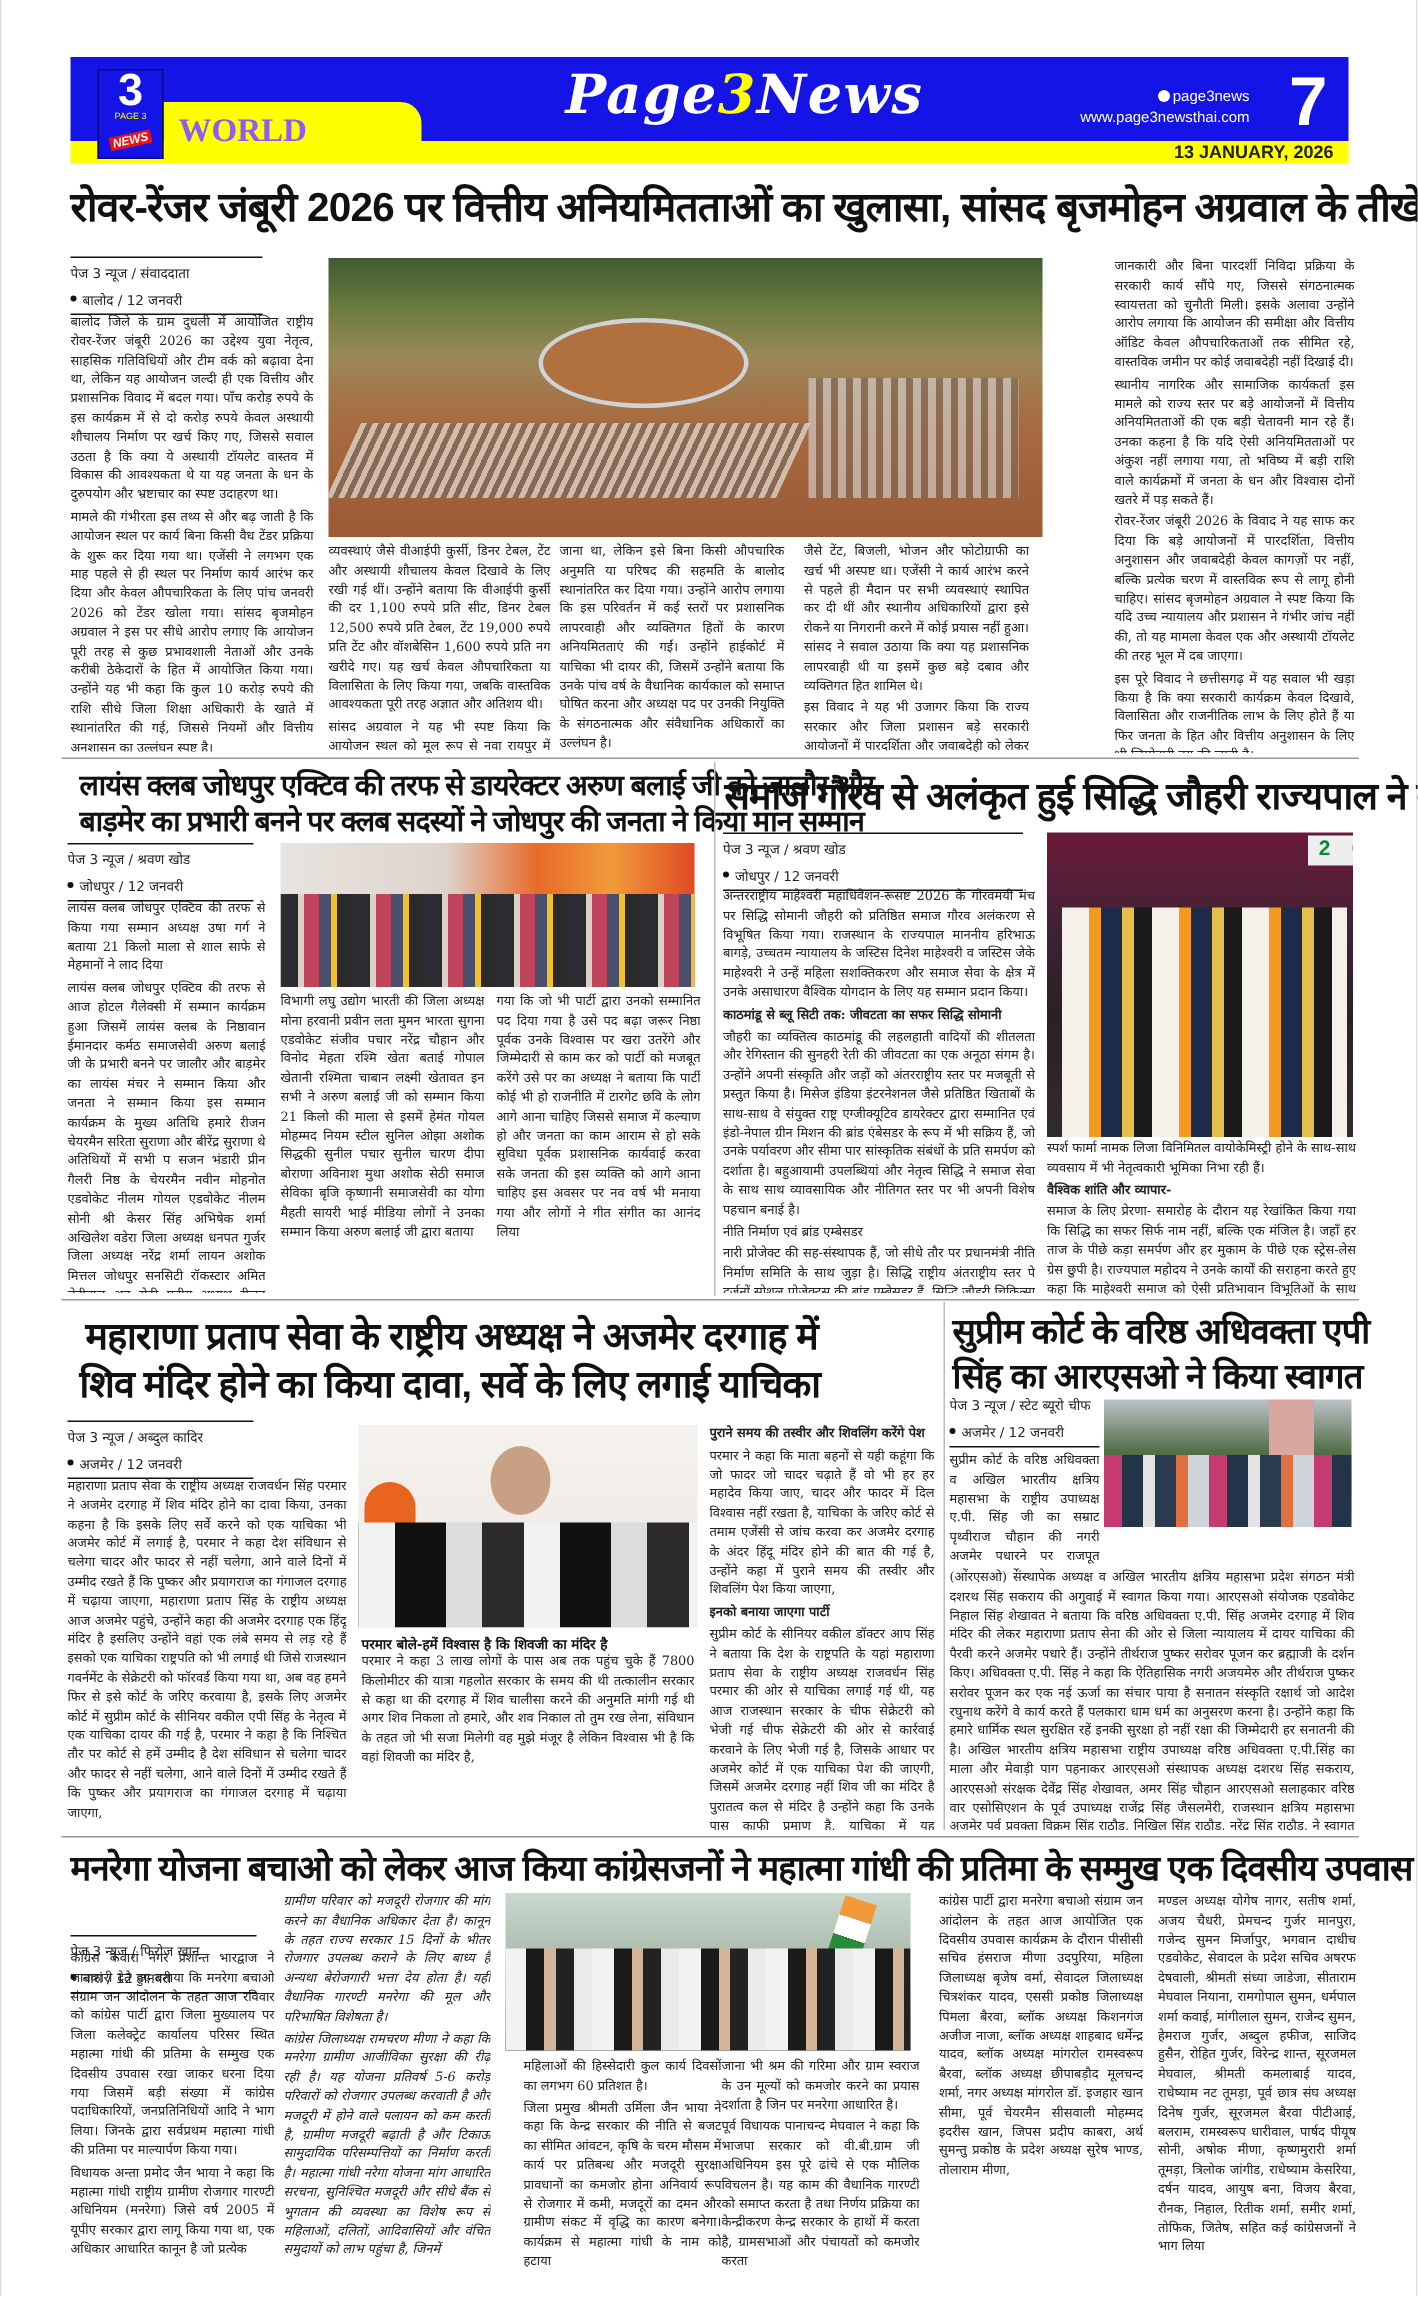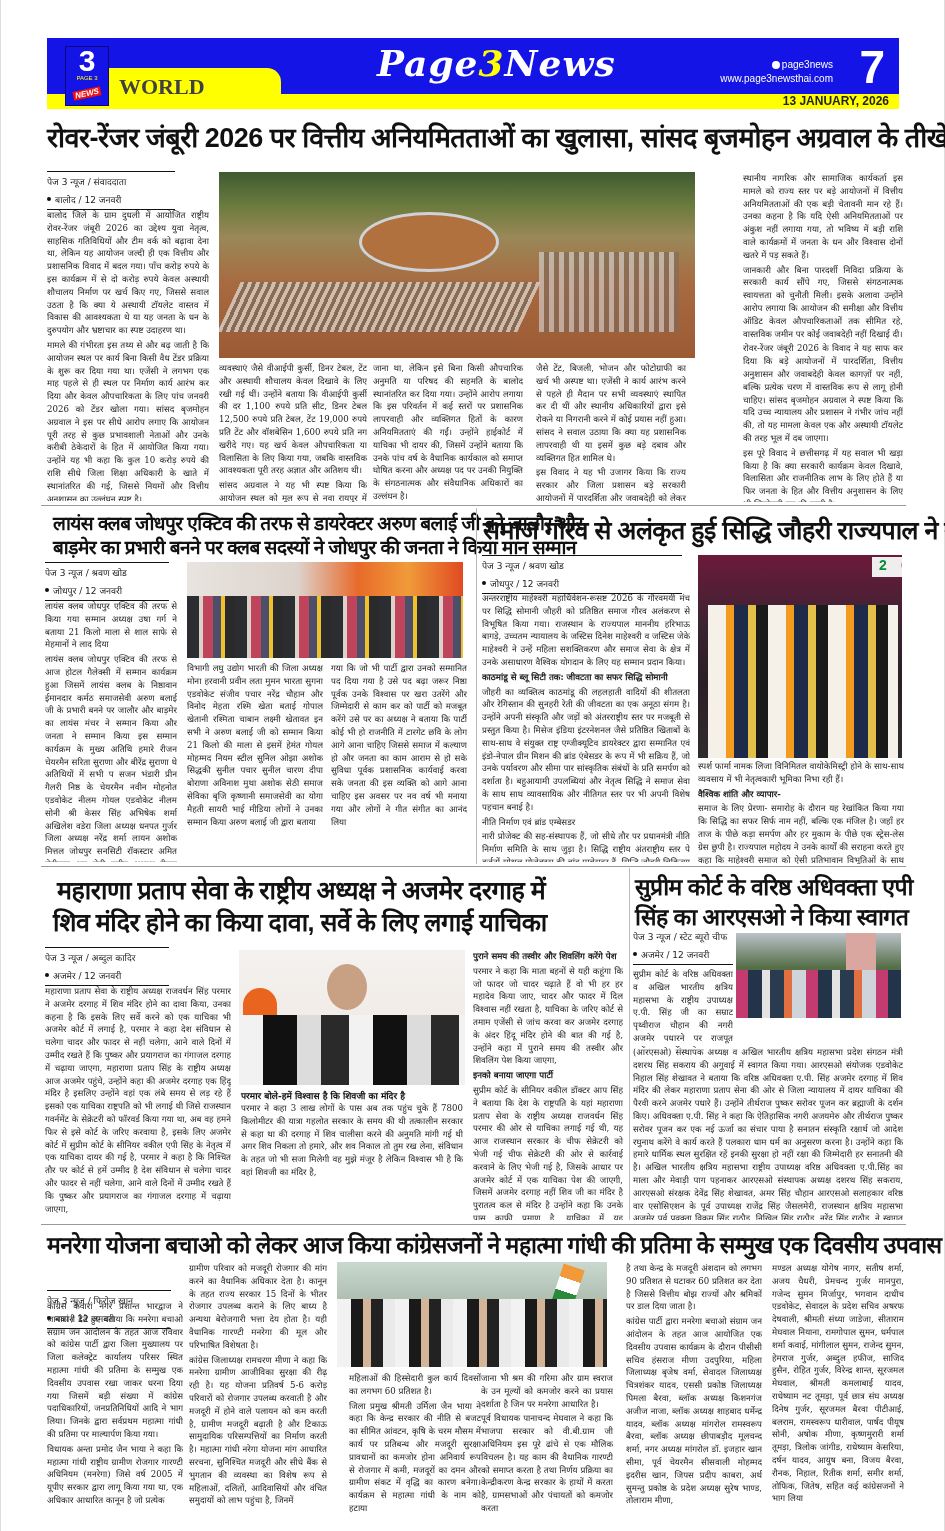--- a/index.html
+++ b/index.html
@@ -3,21 +3,21 @@
 <meta charset="utf-8">
 <style>
   * { box-sizing: border-box; margin: 0; padding: 0; }
   body { width: 945px; height: 1531px; background: #fff; font-family: "DejaVu Serif", serif; color: #222; position: relative; overflow: hidden; }
   .page { position: absolute; left: 0; top: 0; width: 945px; height: 1531px; border-left: 1px solid #ddd; border-right: 1px solid #ddd; }
   
   .mast { position: absolute; left: 46px; top: 38px; width: 852px; height: 71px; }
   .mast .blue { position: absolute; left: 0; top: 0; width: 852px; height: 56px; background: #1414e6; }
   .mast .yellow { position: absolute; left: 0; top: 56px; width: 852px; height: 15px; background: #ffff00; }
   .mast .world-tab { position: absolute; left: 62px; top: 30px; width: 172px; height: 41px; background: #ffff00; border-top-right-radius: 14px; }
-  .mast .world { position: absolute; left: 72px; top: 36px; font-family: "Liberation Serif", serif; font-weight: bold; font-size: 22px; color: #404040; }
+  .mast .world { position: absolute; left: 72px; top: 36px; font-family: "Liberation Serif", serif; font-weight: bold; font-size: 22px; color: #8b5cf6; }
   .logo-box { position: absolute; left: 18px; top: 8px; width: 44px; height: 60px; background: #1414e6; border: 1px solid #0a0a7a; text-align: center; color: #fff; }
   .logo-box .n { font-family: "Liberation Sans", sans-serif; font-weight: bold; font-size: 30px; line-height: 28px; color: #fff; }
   .logo-box .p { font-family: "Liberation Sans", sans-serif; font-size: 6px; color: #ffff00; }
   .logo-box .nw { font-family: "Liberation Sans", sans-serif; font-size: 8px; color: #fff; background: #e11; display: inline-block; transform: rotate(-12deg); padding: 0 2px; font-style: italic; font-weight: bold; }
   .brand { position: absolute; left: 330px; top: 4px; font-family: "DejaVu Serif", serif; font-style: italic; font-weight: bold; font-size: 36px; color: #fff; letter-spacing: 1px; }
   .brand .three { color: #ffff00; }
   .social { position: absolute; right: 66px; top: 20px; font-family: "Liberation Sans", sans-serif; font-size: 10px; color: #fff; text-align: right; line-height: 14px; }
   .social .dot { display: inline-block; width: 8px; height: 8px; border-radius: 50%; background: #fff; margin-right: 2px; vertical-align: -1px; }
   .pgnum { position: absolute; right: 14px; top: 2px; font-family: "Liberation Sans", sans-serif; font-weight: bold; font-size: 46px; color: #fff; }
   .date { position: absolute; right: 10px; top: 56px; font-family: "Liberation Sans", sans-serif; font-weight: bold; font-size: 12px; color: #222; }
@@ -88,22 +88,22 @@
   </div>
   <div class="col" style="left:372px; top:362px; width:150px; height:140px;">
     <p>जाना था, लेकिन इसे बिना किसी औपचारिक अनुमति या परिषद की सहमति के बालोद स्थानांतरित कर दिया गया। उन्होंने आरोप लगाया कि इस परिवर्तन में कई स्तरों पर प्रशासनिक लापरवाही और व्यक्तिगत हितों के कारण अनियमितताएं की गईं। उन्होंने हाईकोर्ट में याचिका भी दायर की, जिसमें उन्होंने बताया कि उनके पांच वर्ष के वैधानिक कार्यकाल को समाप्त घोषित करना और अध्यक्ष पद पर उनकी नियुक्ति के संगठनात्मक और संवैधानिक अधिकारों का उल्लंघन है।</p>
 
   </div>
   <div class="col" style="left:535px; top:362px; width:150px; height:140px;">
     <p>जैसे टेंट, बिजली, भोजन और फोटोग्राफी का खर्च भी अस्पष्ट था। एजेंसी ने कार्य आरंभ करने से पहले ही मैदान पर सभी व्यवस्थाएं स्थापित कर दी थीं और स्थानीय अधिकारियों द्वारा इसे रोकने या निगरानी करने में कोई प्रयास नहीं हुआ। सांसद ने सवाल उठाया कि क्या यह प्रशासनिक लापरवाही थी या इसमें कुछ बड़े दबाव और व्यक्तिगत हित शामिल थे।</p>
     <p>इस विवाद ने यह भी उजागर किया कि राज्य सरकार और जिला प्रशासन बड़े सरकारी आयोजनों में पारदर्शिता और जवाबदेही को लेकर गंभीर नहीं हैं। अग्रवाल ने यह आरोप भी लगाया कि बिना परिषद की</p>
   </div>
   <div class="col" style="left:742px; top:172px; width:160px; height:330px;">
+    <p>जानकारी और बिना पारदर्शी निविदा प्रक्रिया के सरकारी कार्य सौंपे गए, जिससे संगठनात्मक स्वायत्तता को चुनौती मिली। इसके अलावा उन्होंने आरोप लगाया कि आयोजन की समीक्षा और वित्तीय ऑडिट केवल औपचारिकताओं तक सीमित रहे, वास्तविक जमीन पर कोई जवाबदेही नहीं दिखाई दी।</p>
     <p>स्थानीय नागरिक और सामाजिक कार्यकर्ता इस मामले को राज्य स्तर पर बड़े आयोजनों में वित्तीय अनियमितताओं की एक बड़ी चेतावनी मान रहे हैं। उनका कहना है कि यदि ऐसी अनियमितताओं पर अंकुश नहीं लगाया गया, तो भविष्य में बड़ी राशि वाले कार्यक्रमों में जनता के धन और विश्वास दोनों खतरे में पड़ सकते हैं।</p>
-    <p>जानकारी और बिना पारदर्शी निविदा प्रक्रिया के सरकारी कार्य सौंपे गए, जिससे संगठनात्मक स्वायत्तता को चुनौती मिली। इसके अलावा उन्होंने आरोप लगाया कि आयोजन की समीक्षा और वित्तीय ऑडिट केवल औपचारिकताओं तक सीमित रहे, वास्तविक जमीन पर कोई जवाबदेही नहीं दिखाई दी।</p>
     <p>रोवर-रेंजर जंबूरी 2026 के विवाद ने यह साफ कर दिया कि बड़े आयोजनों में पारदर्शिता, वित्तीय अनुशासन और जवाबदेही केवल कागज़ों पर नहीं, बल्कि प्रत्येक चरण में वास्तविक रूप से लागू होनी चाहिए। सांसद बृजमोहन अग्रवाल ने स्पष्ट किया कि यदि उच्च न्यायालय और प्रशासन ने गंभीर जांच नहीं की, तो यह मामला केवल एक और अस्थायी टॉयलेट की तरह भूल में दब जाएगा।</p>
     <p>इस पूरे विवाद ने छत्तीसगढ़ में यह सवाल भी खड़ा किया है कि क्या सरकारी कार्यक्रम केवल दिखावे, विलासिता और राजनीतिक लाभ के लिए होते हैं या फिर जनता के हित और वित्तीय अनुशासन के लिए भी जिम्मेदारी तय की जाती है।</p>
   </div>
 
   <div class="sep-h" style="left:40px; top:505px; width:865px;"></div>
 
   <div class="hl" style="left:52px; top:510px; font-size:19px;">लायंस क्लब जोधपुर एक्टिव की तरफ से डायरेक्टर अरुण बलाई जी को जालौर और</div>
   <div class="hl" style="left:52px; top:534px; font-size:19px;">बाड़मेर का प्रभारी बनने पर क्लब सदस्यों ने जोधपुर की जनता ने किया मान सम्मान</div>
 
   <div class="byline" style="left:44px; top:562px; width:124px;">
@@ -221,39 +221,38 @@
     <div class="rule"></div>
     <div class="src">पेज 3 न्यूज /  फिरोज खान</div>
     <div class="loc"><span class="bullet"></span><span>बारां  /  12 जनवरी</span></div>
   </div>
 
   <div class="col" style="left:46px; top:1300px; width:136px; height:228px;">
     <p>कांग्रेस केवारां नगर प्रशान्त भारद्वाज ने जानकारी देते हुए बताया कि मनरेगा बचाओ संग्राम जन आंदोलन के तहत आज रविवार को कांग्रेस पार्टी द्वारा जिला मुख्यालय पर जिला कलेक्ट्रेट कार्यालय परिसर स्थित महात्मा गांधी की प्रतिमा के सम्मुख एक दिवसीय उपवास रखा जाकर धरना दिया गया जिसमें बड़ी संख्या में कांग्रेस पदाधिकारियों, जनप्रतिनिधियों आदि ने भाग लिया। जिनके द्वारा सर्वप्रथम महात्मा गांधी की प्रतिमा पर माल्यार्पण किया गया।</p>
     <p>विधायक अन्ता प्रमोद जैन भाया ने कहा कि महात्मा गांधी राष्ट्रीय ग्रामीण रोजगार गारण्टी अधिनियम (मनरेगा) जिसे वर्ष 2005 में यूपीए सरकार द्वारा लागू किया गया था, एक अधिकार आधारित कानून है जो प्रत्येक</p>
   </div>
 
-  <div class="col" style="left:188px; top:1262px; width:138px; height:266px;">
+  <div class="col" style="left:188px; top:1262px; width:138px; height:266px;font-style:italic;">
     <p>ग्रामीण परिवार को मजदूरी रोजगार की मांग करने का वैधानिक अधिकार देता है। कानून के तहत राज्य सरकार 15 दिनों के भीतर रोजगार उपलब्ध कराने के लिए बाध्य है अन्यथा बेरोजगारी भत्ता देय होता है। यही वैधानिक गारण्टी मनरेगा की मूल और परिभाषित विशेषता है।</p>
     <p>कांग्रेस जिलाध्यक्ष रामचरण मीणा ने कहा कि मनरेगा ग्रामीण आजीविका सुरक्षा की रीढ़ रही है। यह योजना प्रतिवर्ष 5-6 करोड़ परिवारों को रोजगार उपलब्ध करवाती है और मजदूरी में होने वाले पलायन को कम करती है, ग्रामीण मजदूरी बढ़ाती है और टिकाऊ सामुदायिक परिसम्पत्तियों का निर्माण करती है। महात्मा गांधी नरेगा योजना मांग आधारित सरचना, सुनिश्चित मजदूरी और सीधे बैंक से भुगतान की व्यवस्था का विशेष रूप से महिलाओं, दलितों, आदिवासियों और वंचित समुदायों को लाभ पहुंचा है, जिनमें</p>
   </div>
 
   <div class="photo" style="left:336px; top:1262px; width:270px; height:105px; background: linear-gradient(180deg,#c9d9cf 0%,#a8b7a8 45%,#2e2e2e 100%);">
     <div style="position:absolute; left:220px; top:4px; width:22px; height:40px; background: linear-gradient(180deg,#f29a3a 0 33%,#fff 33% 66%,#2a8a3a 66% 100%); transform:rotate(18deg);"></div>
     <div style="position:absolute; left:0; bottom:0; width:270px; height:68px; background: repeating-linear-gradient(90deg,#f2f2f2 0 14px,#1a1a1a 14px 26px,#d5b59a 26px 34px,#222 34px 46px,#eaeaea 46px 58px);"></div>
   </div>
 
   <div class="col" style="left:336px; top:1372px; width:132px; height:156px;margin-left:12px;">
     <p>महिलाओं की हिस्सेदारी कुल कार्य दिवसों का लगभग 60 प्रतिशत है।</p>
     <p>जिला प्रमुख श्रीमती उर्मिला जैन भाया ने कहा कि केन्द्र सरकार की नीति से बजट का सीमित आंवटन, कृषि के चरम मौसम में कार्य पर प्रतिबन्ध और मजदूरी सुरक्षा प्रावधानों का कमजोर होना अनिवार्य रूप से रोजगार में कमी, मजदूरों का दमन और ग्रामीण संकट में वृद्धि का कारण बनेगा। कार्यक्रम से महात्मा गांधी के नाम को हटाया</p>
   </div>
   <div class="col" style="left:480px; top:1372px; width:132px; height:156px;">
     <p>जाना भी श्रम की गरिमा और ग्राम स्वराज के उन मूल्यों को कमजोर करने का प्रयास दर्शाता है जिन पर मनरेगा आधारित है।</p>
     <p>पूर्व विधायक पानाचन्द मेघवाल ने कहा कि भाजपा सरकार को              वी.बी.ग्राम जी अधिनियम इस पूरे ढांचे से एक मौलिक विचलन है। यह काम की वैधानिक गारण्टी को समाप्त करता है तथा निर्णय प्रक्रिया का केन्द्रीकरण केन्द्र सरकार के हाथों में करता है, ग्रामसभाओं और पंचायतों को कमजोर करता</p>
   </div>
   <div class="col" style="left:625px; top:1262px; width:136px; height:266px;">
-    <p>है तथा केन्द्र के मजदूरी अंशदान को लगभग 90 प्रतिशत से घटाकर 60 प्रतिशत कर देता है जिससे वित्तीय बोझ राज्यों और श्रमिकों पर डाल दिया जाता है।</p>
     <p>कांग्रेस पार्टी द्वारा मनरेगा बचाओ संग्राम जन आंदोलन के तहत आज आयोजित एक दिवसीय उपवास कार्यक्रम के दौरान पीसीसी सचिव हंसराज मीणा उदपुरिया, महिला जिलाध्यक्ष बृजेष वर्मा, सेवादल जिलाध्यक्ष चित्रशंकर यादव, एससी प्रकोष्ठ जिलाध्यक्ष पिमला बैरवा, ब्लॉक अध्यक्ष किशनगंज अजीज नाजा, ब्लॉक अध्यक्ष शाहबाद धर्मेन्द्र यादव, ब्लॉक अध्यक्ष मांगरोल रामस्वरूप बैरवा, ब्लॉक अध्यक्ष छीपाबड़ौद मूलचन्द शर्मा, नगर अध्यक्ष मांगरोल डॉ. इजहार खान सीमा, पूर्व चेयरमैन सीसवाली मोहम्मद इदरीस खान, जिपस प्रदीप काबरा, अर्थ सुमन्तु प्रकोष्ठ के प्रदेश अध्यक्ष सुरेष भाण्ड, तोलाराम मीणा,</p>
   </div>
   <div class="col" style="left:771px; top:1262px; width:132px; height:266px;">
     <p>मण्डल अध्यक्ष योगेष नागर, सतीष शर्मा, अजय चैधरी, प्रेमचन्द गुर्जर मानपुरा, गजेन्द सुमन मिर्जापुर, भगवान दाधीच एडवोकेट, सेवादल के प्रदेश सचिव अषरफ देषवाली, श्रीमती संध्या जाडेजा, सीताराम मेघवाल नियाना, रामगोपाल सुमन, धर्मपाल शर्मा कवाई, मांगीलाल सुमन, राजेन्द सुमन, हेमराज गुर्जर, अब्दुल हफीज, साजिद हुसैन, रोहित गुर्जर, विरेन्द्र शान्त, सूरजमल मेघवाल, श्रीमती कमलाबाई यादव, राधेष्याम नट तूमड़ा, पूर्व छात्र संघ अध्यक्ष दिनेष गुर्जर, सूरजमल बैरवा पीटीआई, बलराम, रामस्वरूप धारीवाल, पार्षद पीयूष सोनी, अषोक मीणा, कृष्णमुरारी शर्मा तूमड़ा, त्रिलोक जांगीड, राधेष्याम केसरिया, दर्षन यादव, आयुष बना, विजय बैरवा, रौनक, निहाल, रितीक शर्मा, समीर शर्मा, तोफिक, जितेष, सहित कई कांग्रेसजनों ने भाग लिया</p>
   </div>
 
 </div>
 
 </body></html>

